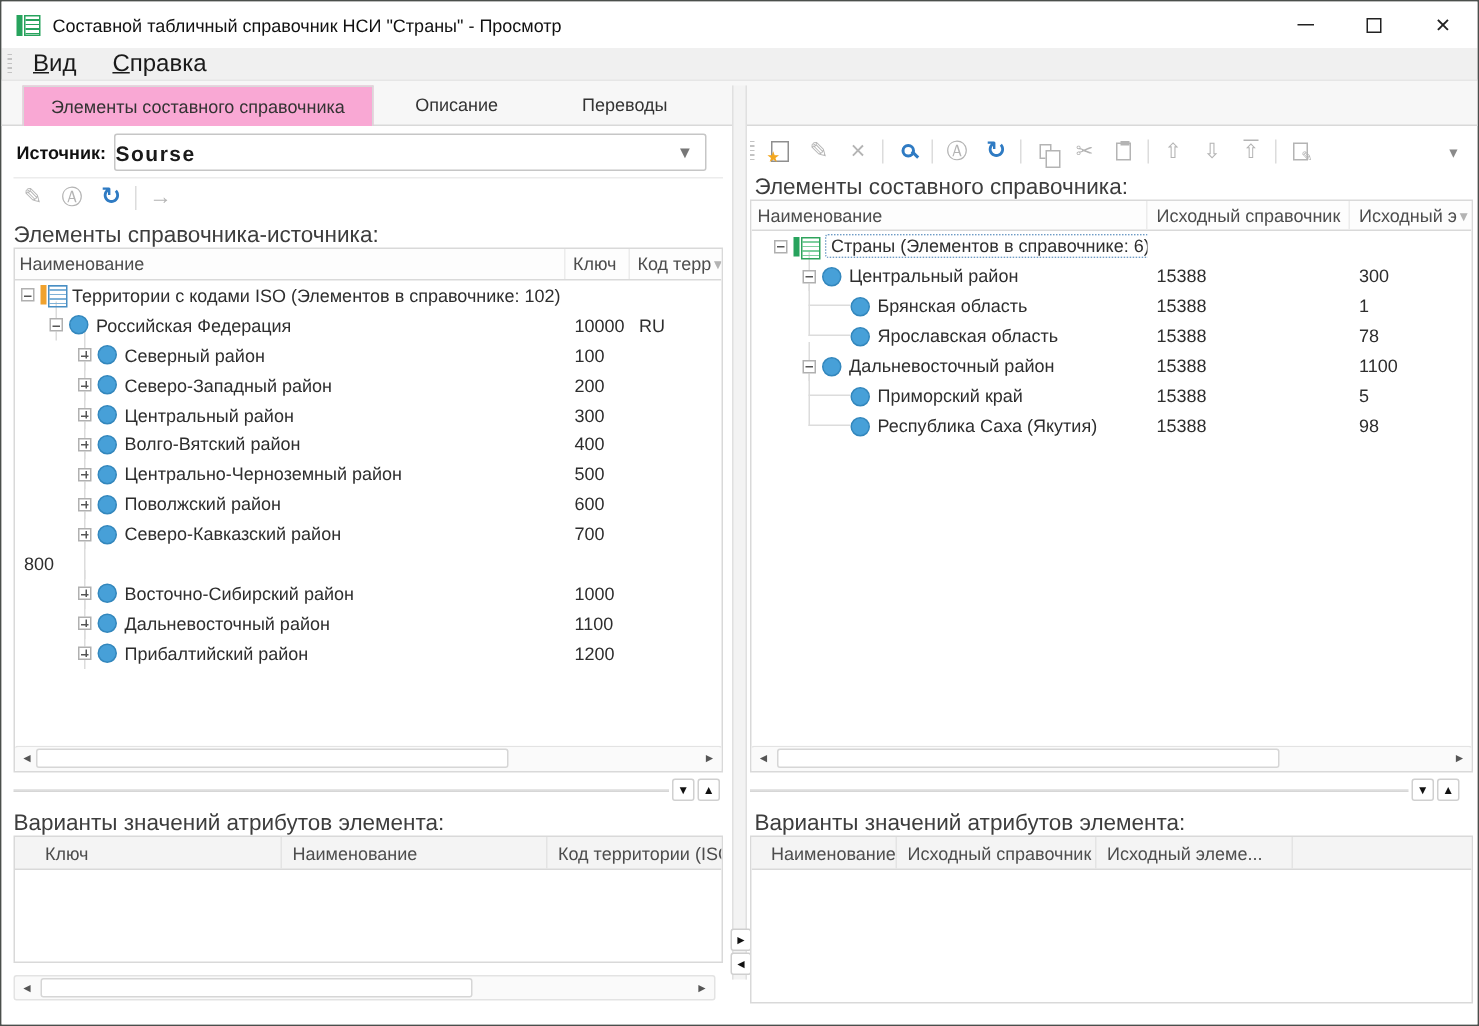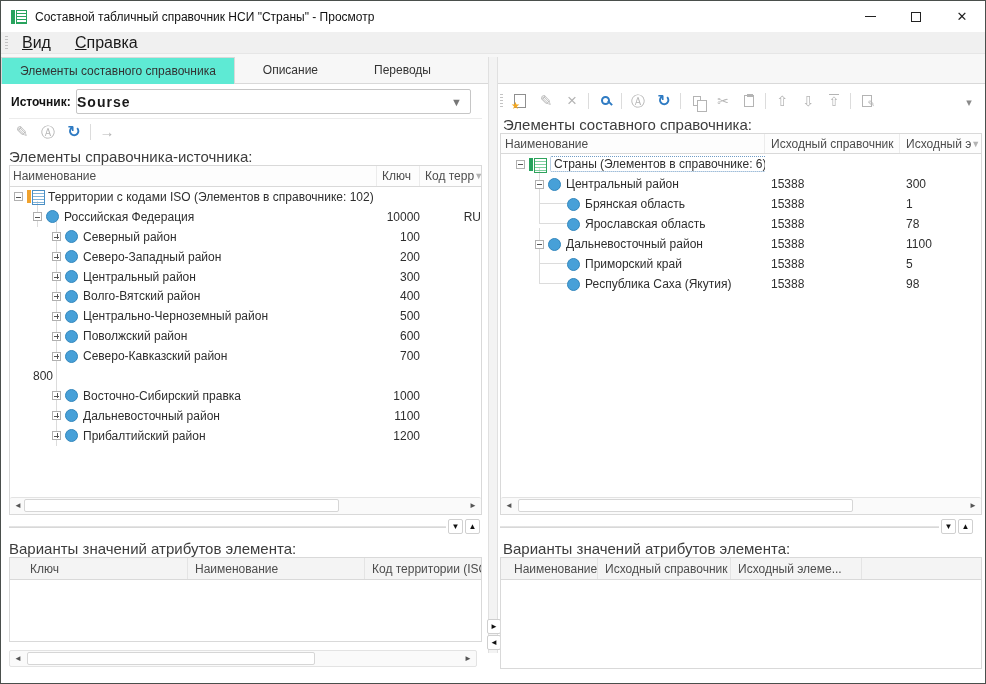--- a/index.html
+++ b/index.html
@@ -21,21 +21,21 @@
   
   .menubar { position:absolute; top:31px; left:0; right:0; height:22px; background:#f0f0f0; display:flex; align-items:center; border-bottom:1px solid #e6e6e6;}
   .grip { width:3px; height:14px; margin-left:4px; background:repeating-linear-gradient(to bottom,#c3c3c3 0 1px,transparent 1px 3px); }
   .menu-item { font-size:16px; color:#1a1a1a; padding:2px 10px; margin-left:4px; }
   .menu-item u { text-decoration:underline; }
 
   
   .content { position:absolute; top:53px; left:0; right:0; bottom:0; background:#fff; }
   .tabstrip { position:absolute; top:0; left:0; right:0; height:30px; background:#f7f7f7; border-bottom:1px solid #d9d9d9; display:flex; align-items:flex-end; }
   .tab { height:26px; display:flex; align-items:center; justify-content:center; font-size:12px; color:#333; padding:0 28px; }
-  .tab.active { background:#5eead4; border:1px solid #d9d9d9; border-bottom:none; height:27px; margin-bottom:-1px; margin-left:0; padding:0 18px; }
+  .tab.active { background:#f9a8d4; border:1px solid #d9d9d9; border-bottom:none; height:27px; margin-bottom:-1px; margin-left:14px; padding:0 18px; }
 
   
   .panel-label { position:absolute; font-size:15px; color:#3d3d3d; white-space:nowrap; }
 
   
   .source-row { position:absolute; top:5px; left:8px; width:473px; height:26px; }
   .source-label { position:absolute; left:2px; top:6px; font-size:12px; font-weight:bold; color:#111; }
   .combo { position:absolute; left:67px; top:0; width:395px; height:25px; border:1px solid #c6c6c6; border-radius:2px; background:#fff; display:flex; align-items:center; }
   .combo-value { font-size:14px; font-weight:bold; color:#1a1a1a; letter-spacing:1px; }
   .combo-arrow { margin-left:auto; margin-right:8px; color:#777; font-size:11px; }
@@ -176,21 +176,21 @@
 
       <div class="dtable" style="left:8px; top:81px; width:473px; height:350px;">
         <div class="dhead" style="height:21px;">
           <div class="hcell" style="width:367px; padding-left:3px;">Наименование</div>
           <div class="hcell" style="width:43px; padding-left:5px;">Ключ</div>
           <div class="hcell" style="width:61px; padding-left:5px;">
               <span>Код терр</span>
               <span class="sort-arrow">▼</span>
             </div>
         </div>
-        <div class="tree-body left-tree" style="position:relative; height:312px; overflow:hidden;text-align:right;">
+        <div class="tree-body left-tree" style="position:relative; height:312px; overflow:hidden;">
             <div class="trow" style="height: 19.9px;">
     <span class="conn"></span>
     <div class="tname" style="width: 367px;">
       <span class="indent" style="width: 4px;"></span>
       <span class="expander exp-minus"></span>
       <span class="node-icon icon-table-orange"></span>
       <span class="row-label">Территории с кодами ISO (Элементов в справочнике: 102)</span>
     </div>
     <div class="tval v1" style="width: 43px;"></div>
     <div class="tval v2" style="width: 61px;"></div>
@@ -287,21 +287,21 @@
     <span class="conn" style="left: 46px; top: -6px; height: calc(100% + 6px); width: 1px; border-left-width: 1px;"></span>
     <div class="tval v1" style="width: 43px;">800</div>
     <div class="tval v2" style="width: 61px;"></div>
   </div>
             <div class="trow" style="height: 19.9px;">
     <span class="conn" style="left: 46px; top: -6px; height: calc(100% + 6px); width: 1px; border-left-width: 1px;"></span>
     <div class="tname" style="width: 367px;">
       <span class="indent" style="width: 42px;"></span>
       <span class="expander exp-plus"></span>
       <span class="node-icon icon-circle"></span>
-      <span class="row-label">Восточно-Сибирский правка</span>
+      <span class="row-label">Восточно-Сибирский район</span>
     </div>
     <div class="tval v1" style="width: 43px;">1000</div>
     <div class="tval v2" style="width: 61px;"></div>
   </div>
             <div class="trow" style="height: 19.9px;">
     <span class="conn" style="left: 46px; top: -6px; height: calc(100% + 6px); width: 1px; border-left-width: 1px;"></span>
     <div class="tname" style="width: 367px;">
       <span class="indent" style="width: 42px;"></span>
       <span class="expander exp-plus"></span>
       <span class="node-icon icon-circle"></span>

